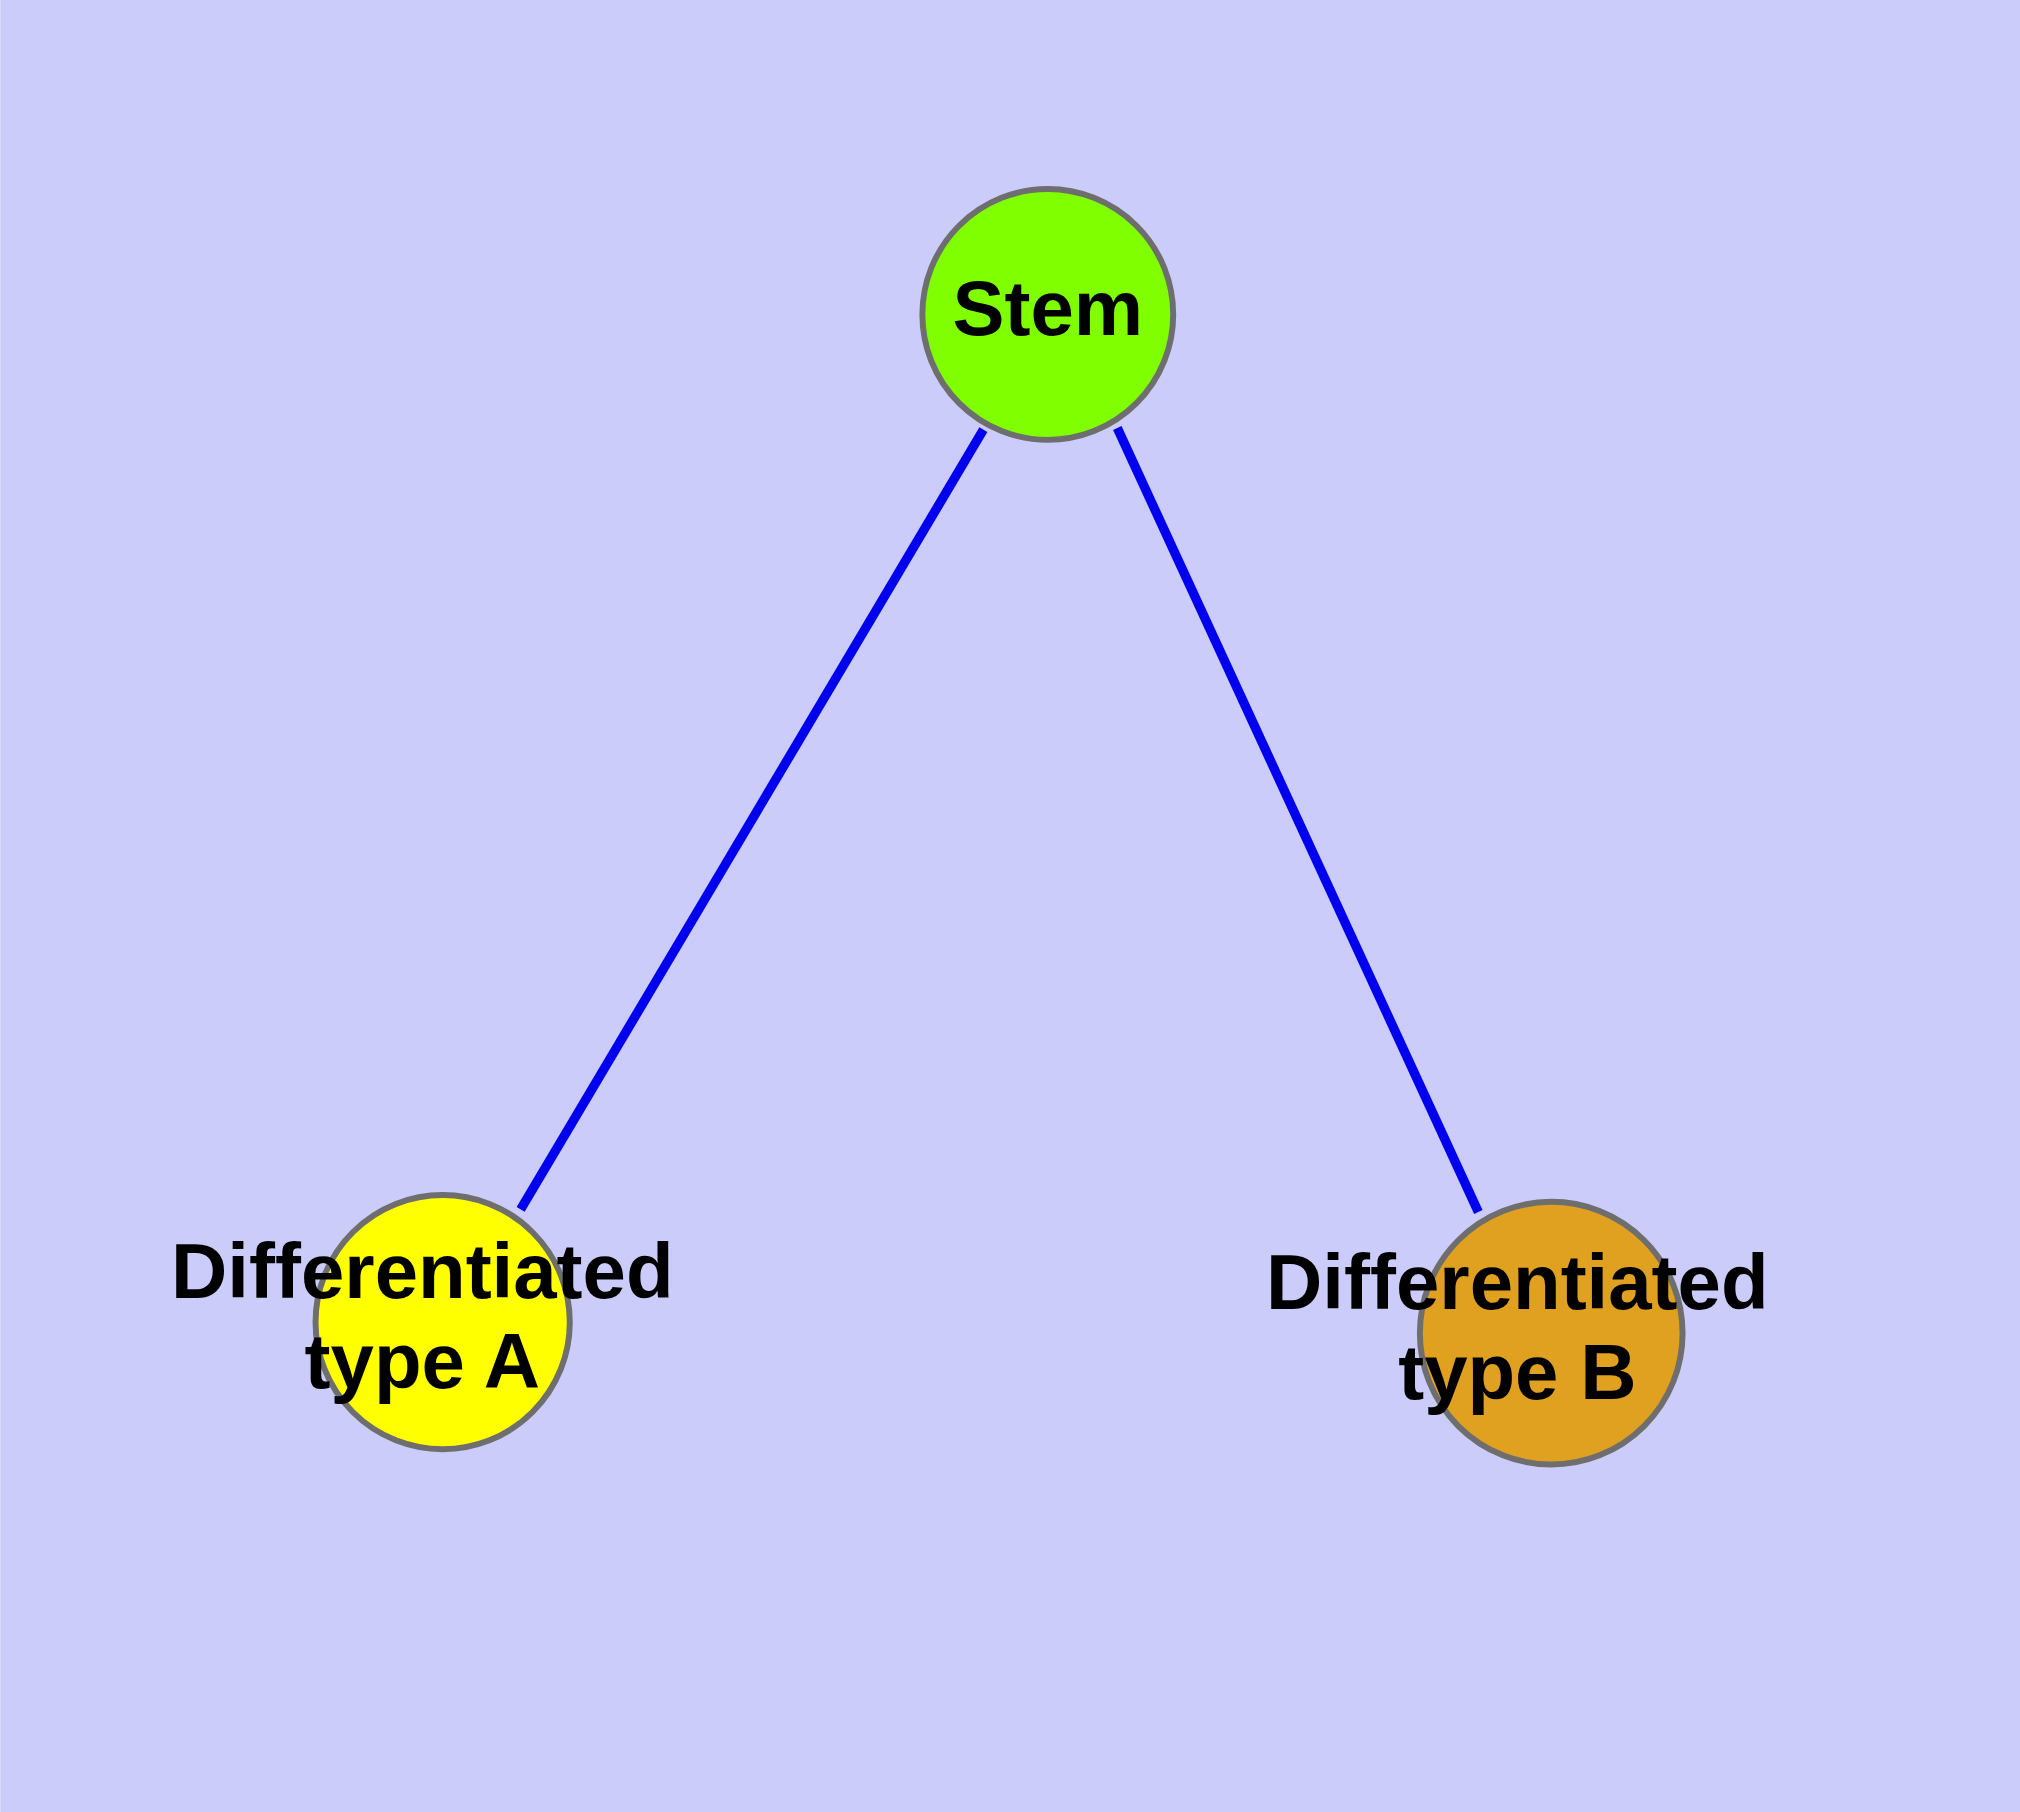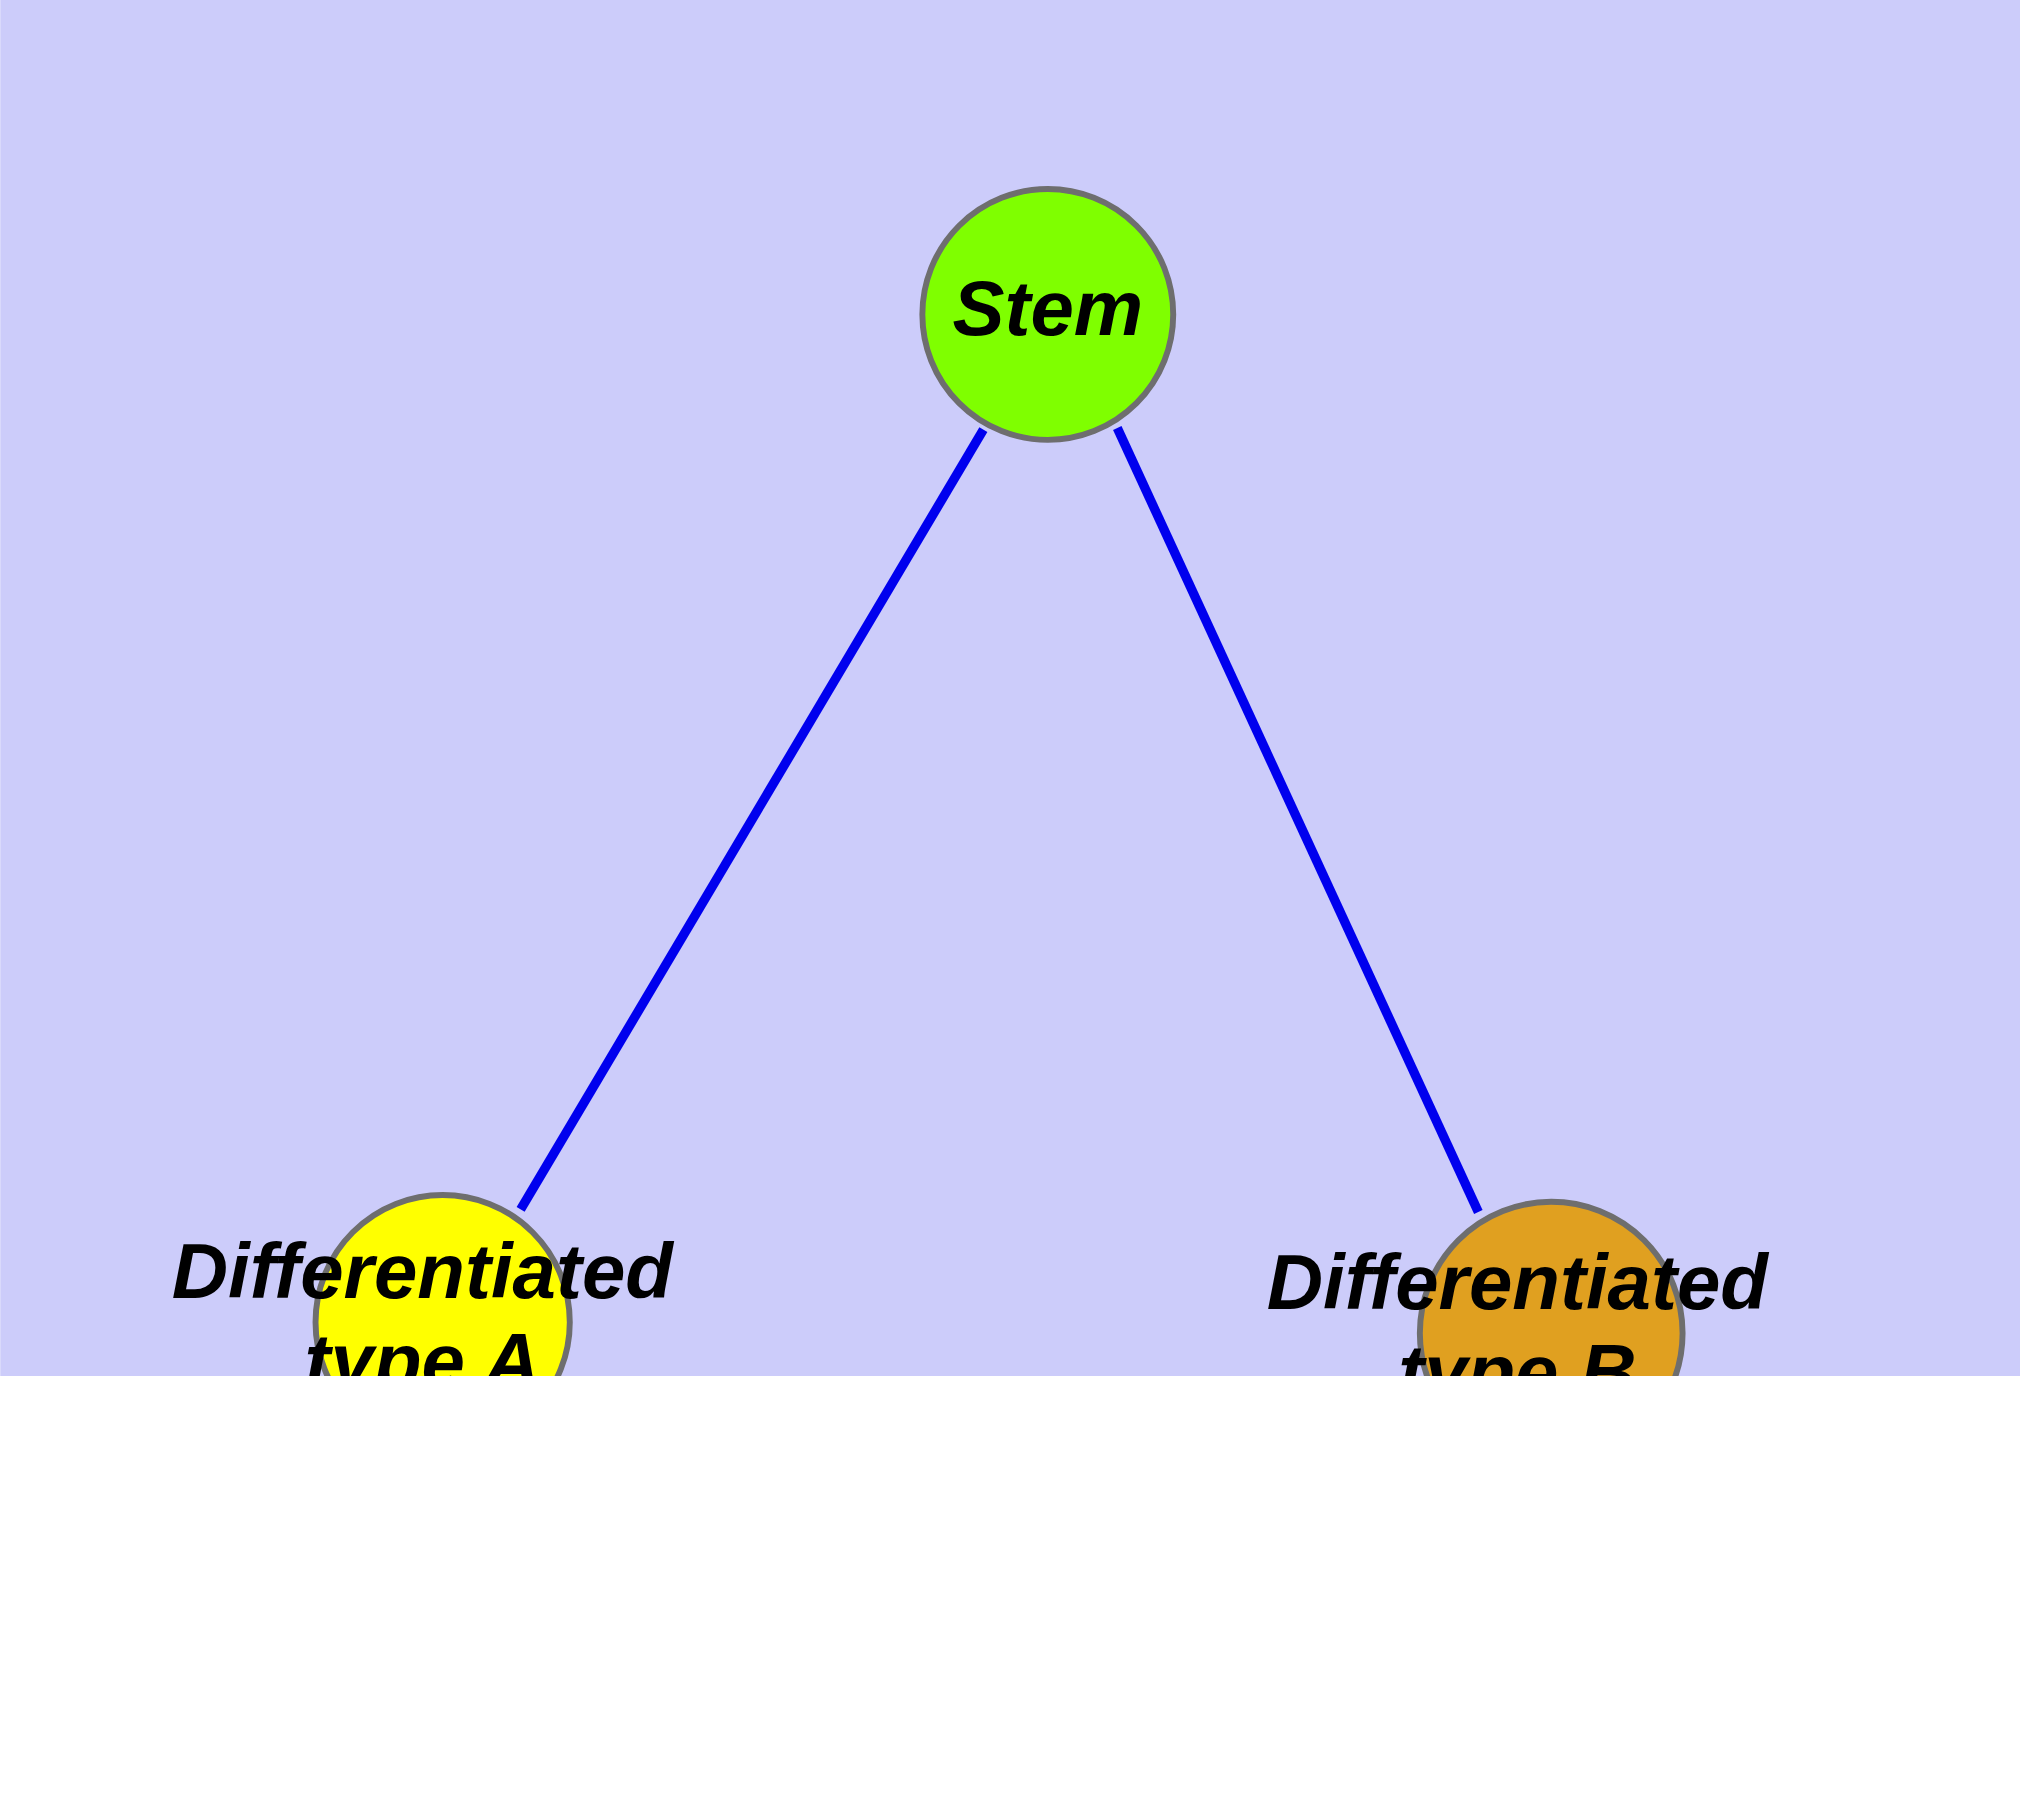--- a/index.html
+++ b/index.html
@@ -29,21 +29,21 @@
     font-family: "Liberation Sans", sans-serif;
     font-weight: bold;
     fill: #000000;
     text-anchor: middle;
     dominant-baseline: middle;
   }
 </style>
 </head>
 <body>
 
-<div id="canvas" style="width: 2021px; height: 1376px; font-style: italic;">
+<div id="canvas" style="width: 2021px; height: 1812px;">
   <svg id="graph-svg" viewBox="0 0 2384 2138" style="width: 2021px; height: 1812px;">
 
     <rect id="bg-rect" x="0" y="0" width="2384" height="2138" fill="#ccccfa"></rect>
 
     <g id="edges-layer">
         <line x1="1160" y1="507" x2="614" y2="1427" stroke="#0000ee" stroke-width="11" stroke-linecap="butt"></line>
         <line x1="1318" y1="505" x2="1744" y2="1430" stroke="#0000ee" stroke-width="11" stroke-linecap="butt"></line>
       </g>
     <g id="nodes-layer">
         <circle cx="1236" cy="371" r="148" fill="#7fff00" stroke="#6e6e6e" stroke-width="7"></circle>

